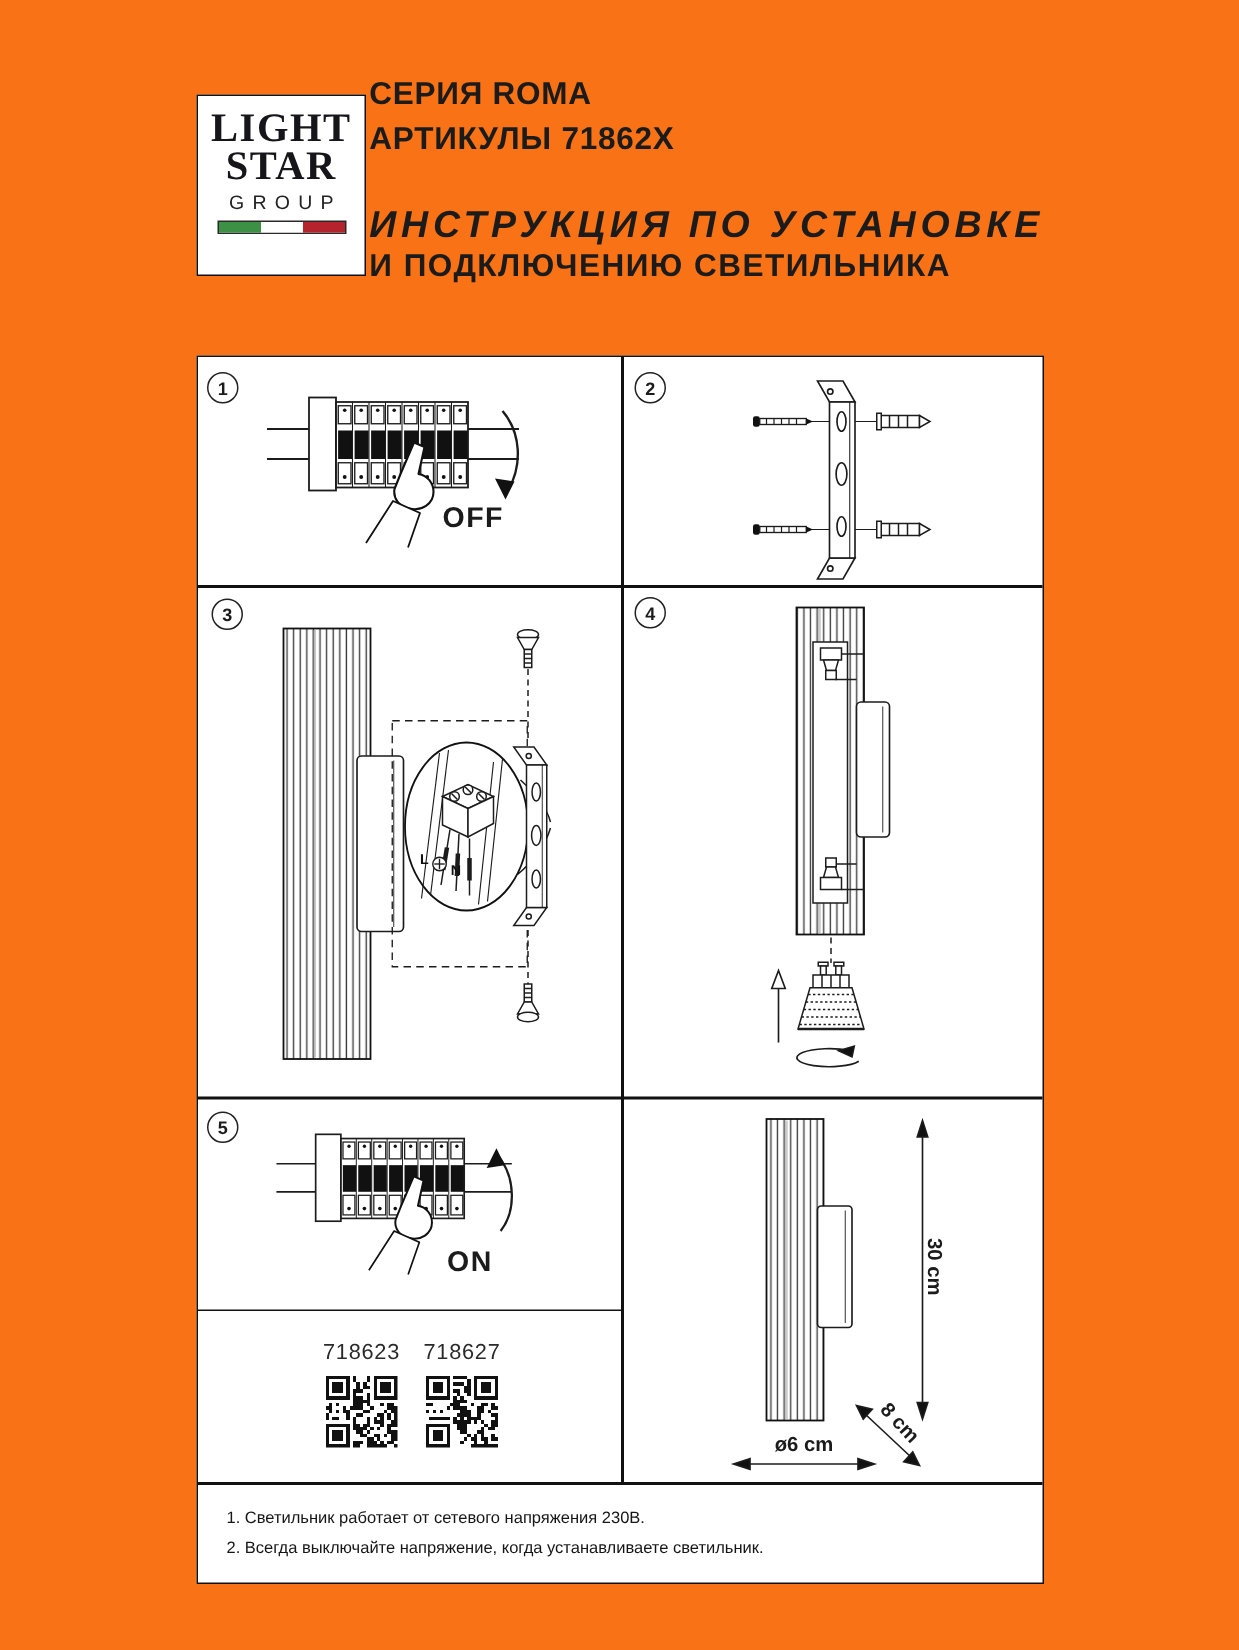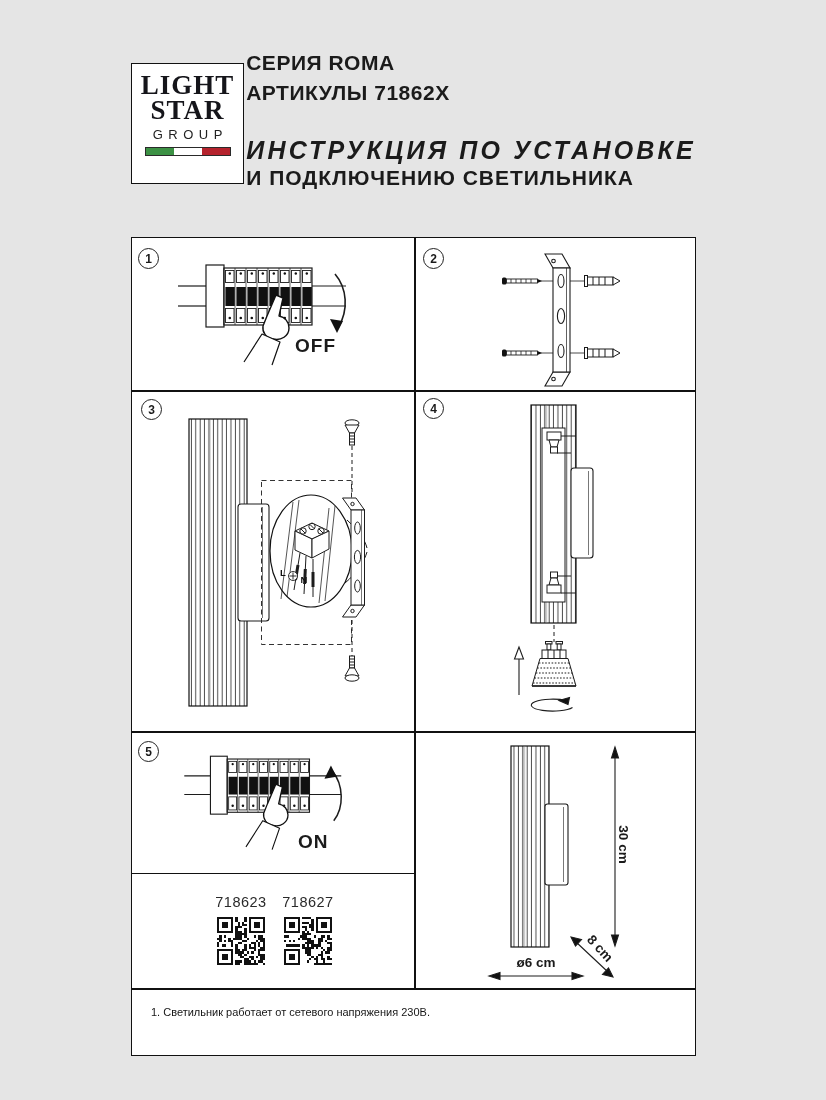--- a/index.html
+++ b/index.html
@@ -1,19 +1,19 @@
 <!DOCTYPE html>
 <html style="--flag_green: #3c9144; --flag_red: #b5232d; --ink: #1b1b1b;"><head>
 <meta charset="utf-8">
 <style>
   :root{ --ink:#1b1b1b; --flag_green:#3c9144; --flag_red:#b5232d; }
   *{margin:0;padding:0;box-sizing:border-box;}
   html,body{background:#ffffff;}
   body{width:826px;height:1100px;position:relative;font-family:"Liberation Sans",sans-serif;color:var(--ink);}
-  .page{position:absolute;inset:0;background:#e5e5e5;}
+  .page{position:absolute;inset:0;background:#f97316;}
 
   
   .logo-box{position:absolute;left:131px;top:63px;width:113px;height:121px;border:1.6px solid #111;text-align:center;padding-top:9px;background:#fff;}
   .logo-word{font-family:"Liberation Serif",serif;font-weight:bold;font-size:27px;line-height:25px;letter-spacing:1px;color:#15151a;}
   .logo-group{font-size:13px;letter-spacing:5.5px;line-height:19px;margin-top:2px;color:#222;text-indent:5.5px;}
   .flag{width:86px;height:9px;margin:3px auto 0;border:1.2px solid #2a2a2a;display:flex;}
   .flag span{flex:1;}
   .flag .g{background:var(--flag_green);}
   .flag .w{background:#fff;}
   .flag .r{background:var(--flag_red);}
@@ -667,15 +667,16 @@
           <polygon points="168,245 157,241.5 157,248.5" fill="#111"></polygon>
         </g>
       </svg>
       <div class="dimlabel dim-h">30 cm</div>
       <div class="dimlabel dim-d">8 cm</div>
       <div class="dimlabel dim-w">ø6 cm</div>
     </div>
 
     <div class="panel pnotes">
       <div class="note-line">1. Светильник работает от сетевого напряжения 230В.</div>
+      <div class="note-line">2. Всегда выключайте напряжение, когда устанавливаете светильник.</div>
     </div>
   </div>
 </div>
 
 </body></html>

